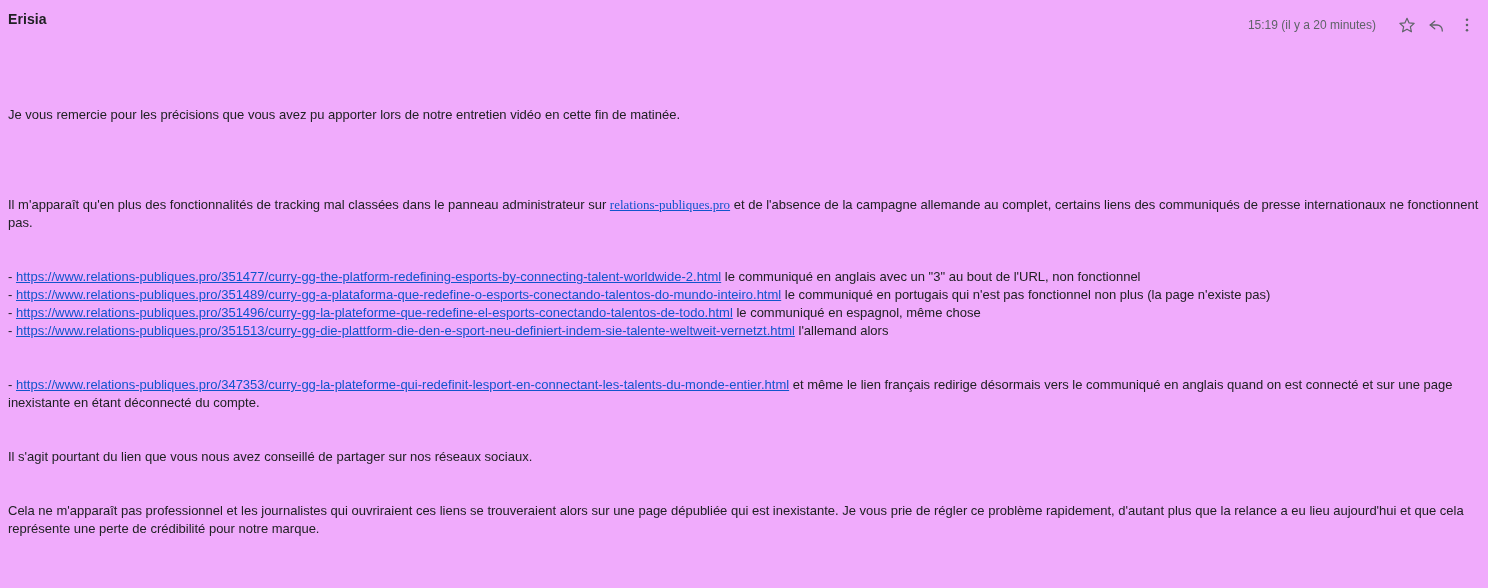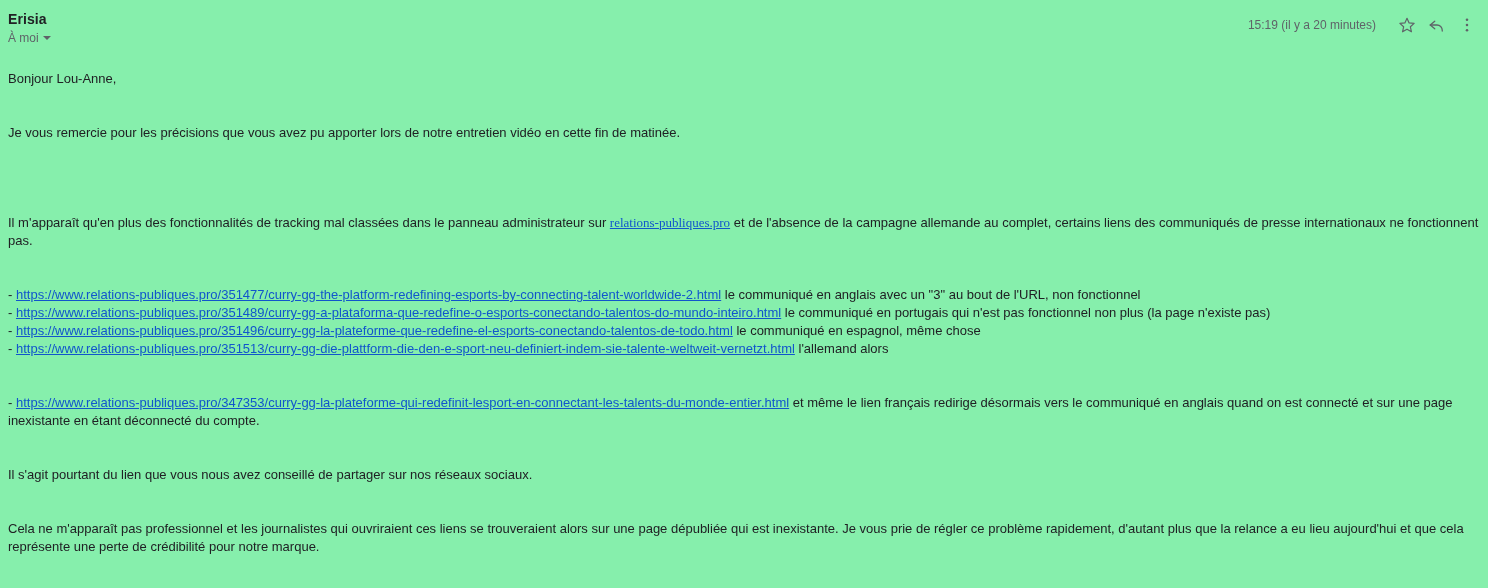--- a/index.html
+++ b/index.html
@@ -12,21 +12,21 @@
     height: 588px;
     font-family: "Liberation Sans", sans-serif;
     font-size: 13px;
     color: #202124;
     overflow: hidden;
   }
   .email-container {
     position: relative;
     width: 1488px;
     height: 588px;
-    background: #86efac;
+    background: #f0abfc;
   }
 
   
   .header {
     position: relative;
     padding: 10px 0 0 8px;
     height: 42px;
   }
   .sender-name {
     font-size: 14px;
@@ -120,24 +120,20 @@
     line-height: 18px;
   }
 </style>
 </head>
 <body>
 
 <div class="email-container">
 
   <div class="header">
     <div class="sender-name">Erisia</div>
-    <div class="recipient-row">
-      <span class="recipient-text">À moi</span>
-      <span class="caret-down"></span>
-    </div>
 
     <div class="header-right">
       <span class="timestamp">15:19 (il y a 20 minutes)</span>
 
       <span class="icon-btn">
         <svg width="18" height="18" viewBox="0 0 24 24" fill="none" stroke="#5f6368" stroke-width="1.6" stroke-linejoin="round">
           <polygon points="12,3 14.8,9.2 21.5,9.9 16.5,14.4 17.9,21 12,17.6 6.1,21 7.5,14.4 2.5,9.9 9.2,9.2"></polygon>
         </svg>
       </span>
 
@@ -154,21 +150,20 @@
           <circle cx="12" cy="12" r="1.7"></circle>
           <circle cx="12" cy="19" r="1.7"></circle>
         </svg>
       </span>
     </div>
   </div>
 
   <div class="body">
 
     <div class="spacer"></div>
-    <p class="para">Bonjour Lou-Anne,</p>
 
     <div class="spacer"></div>
     <div class="spacer"></div>
     <p class="para">Je vous remercie pour les précisions que vous avez pu apporter lors de notre entretien vidéo en cette fin de matinée.</p>
 
     <div class="spacer"></div>
     <div class="spacer"></div>
 
     <div class="spacer"></div>
     <div class="spacer"></div>

